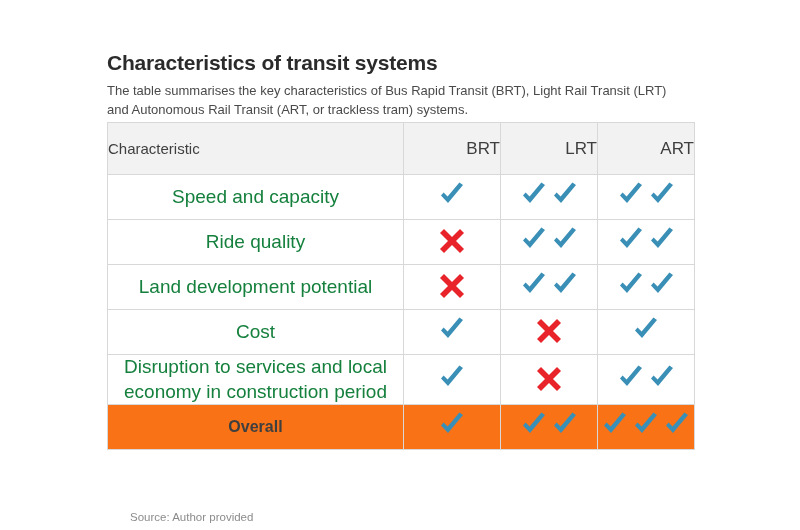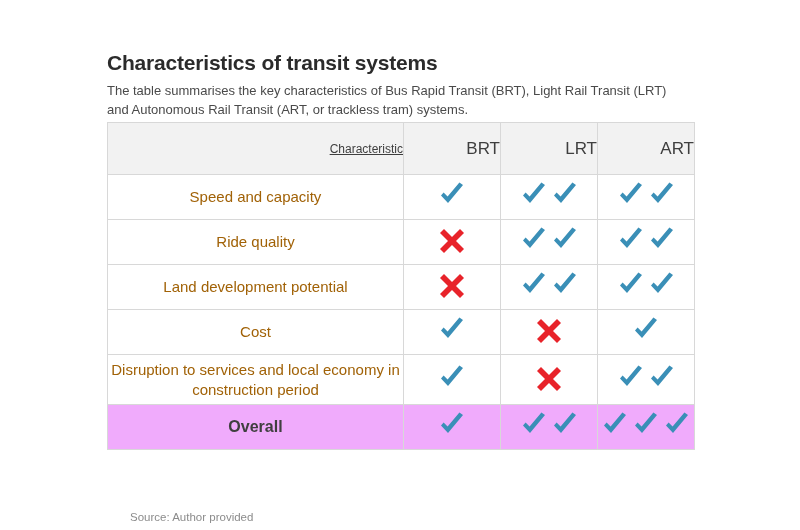--- a/index.html
+++ b/index.html
@@ -57,45 +57,44 @@
   .col-char { width: 296px; }
   .col-mode { width: 97px; }
 
   thead th {
     background: #f2f2f2;
     height: 51px;
     color: #3f3f3f;
     font-weight: normal;
   }
   th.char-head {
-    font-size: 12px;
-    text-align: right;
-    text-decoration: underline;
+    font-size: 15px;
+    text-align: left;
   }
   th.mode-head {
     font-size: 17px;
     text-align: right;
   }
 
   tbody tr { height: 45px; }
   tbody tr.tall { height: 50px; }
   td.label {
     text-align: center;
-    font-size: 15px;
-    color: #a16207;
+    font-size: 19px;
+    color: #15803d;
     line-height: 1.28;
     padding: 2px 8px;
   }
   td.marks {
     text-align: center;
     white-space: nowrap;
     overflow: visible;
   }
   tr.overall td {
-    background: #f0abfc;
+    background: #f97316;
   }
   tr.overall td.label {
     color: #3f3f3f;
     font-weight: bold;
     font-size: 16px;
   }
 
   .mark-wrap {
     display: inline-flex;
     align-items: center;

